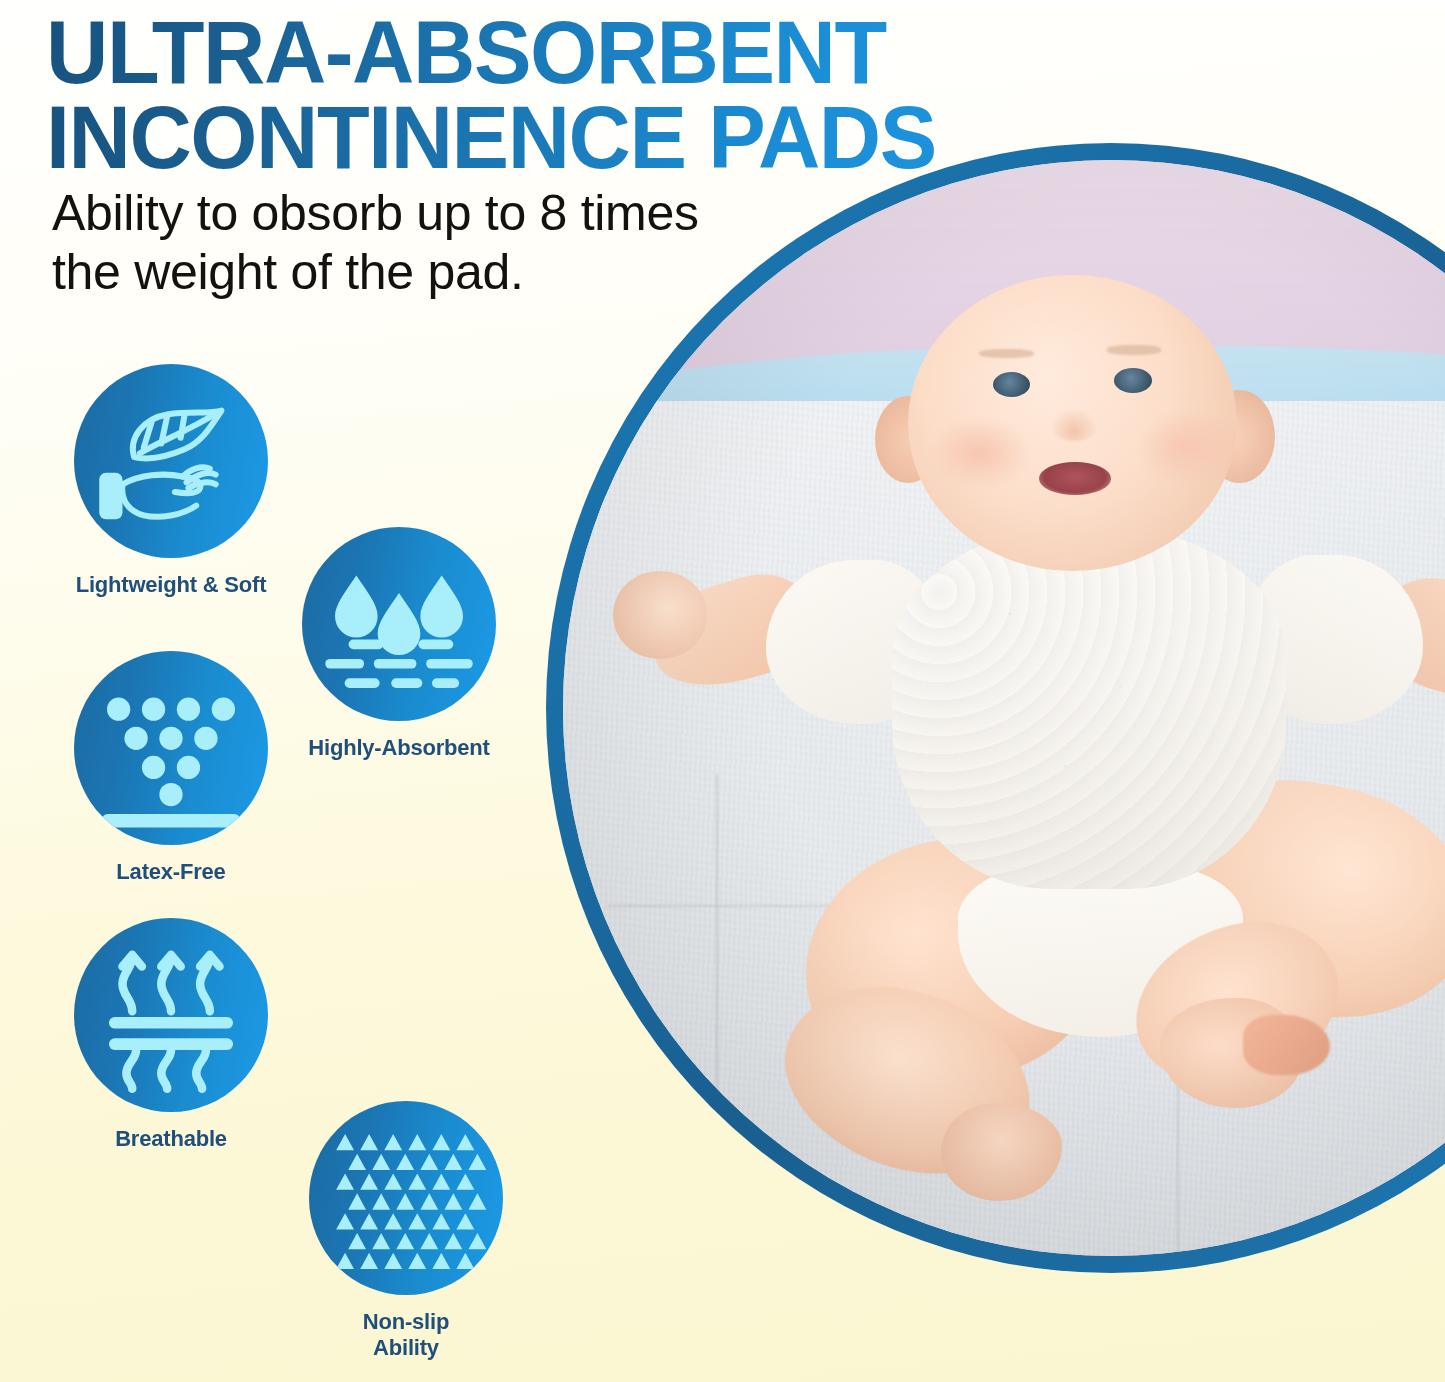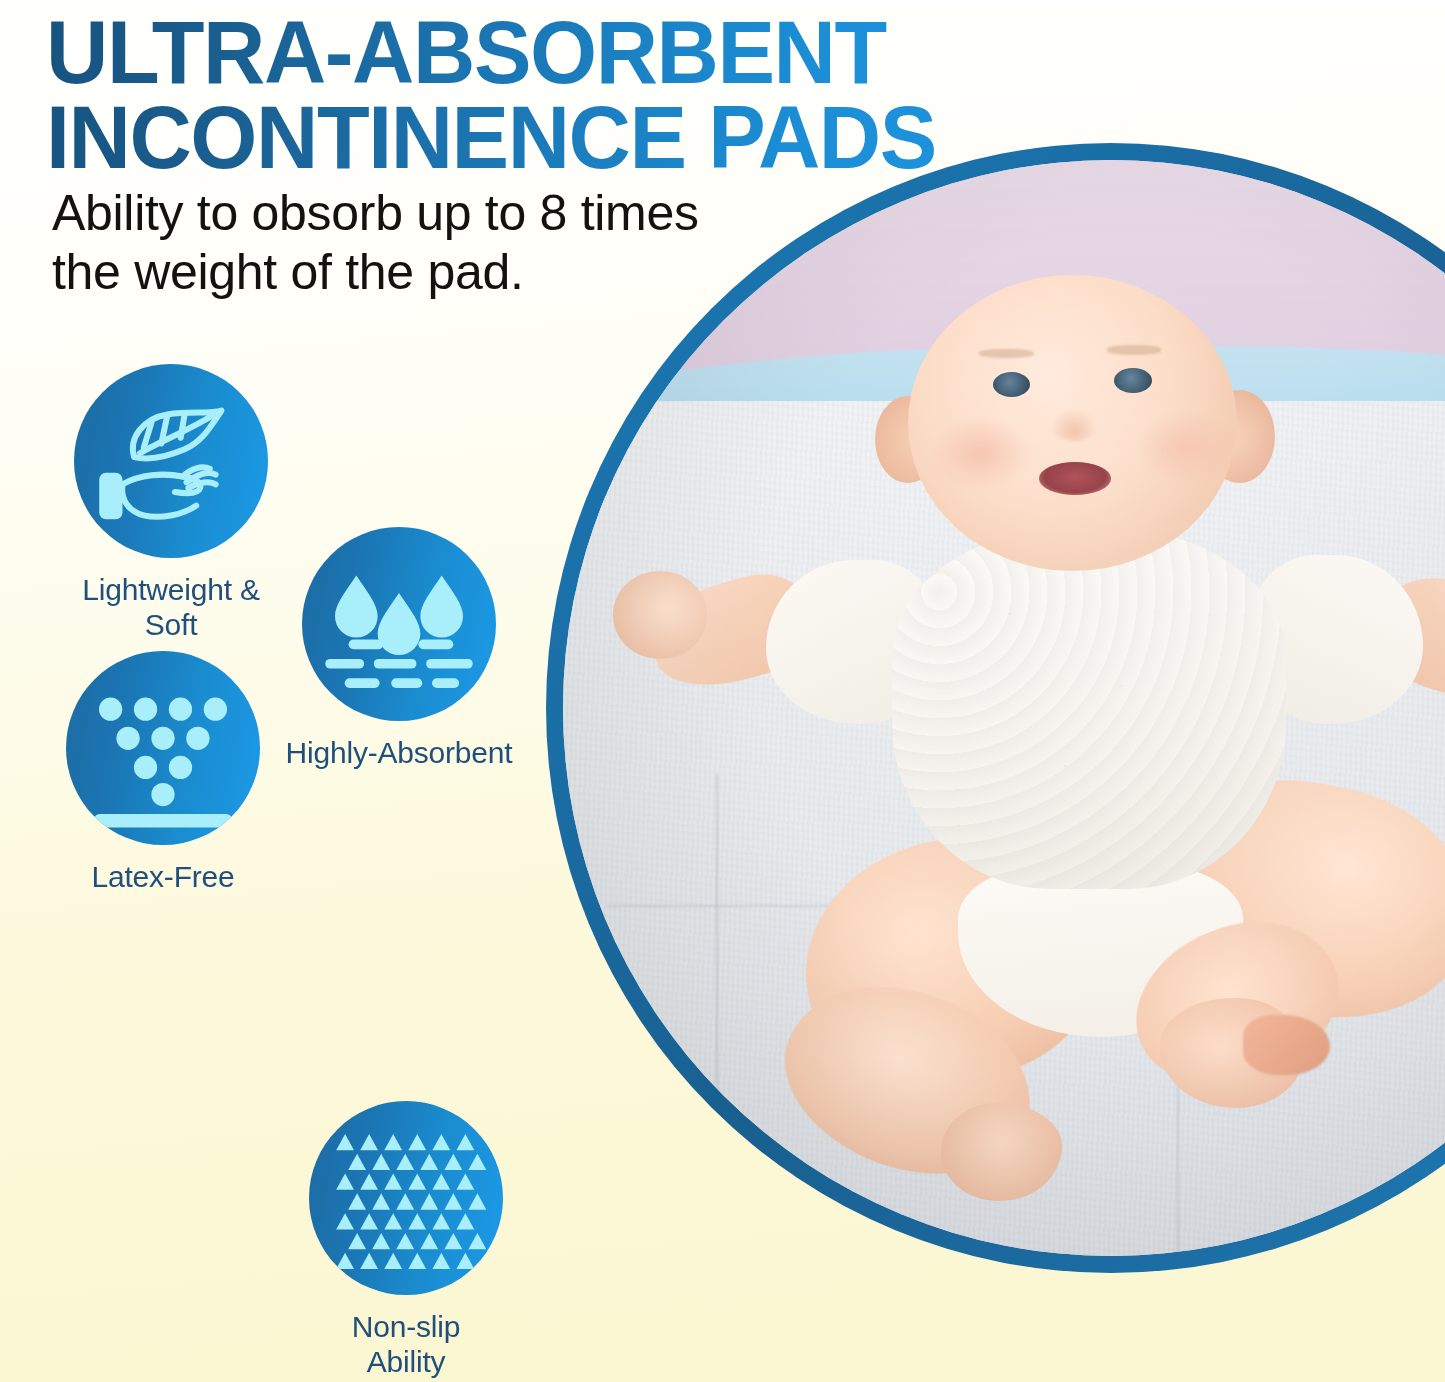--- a/index.html
+++ b/index.html
@@ -61,32 +61,32 @@
     width:194px; height:194px;
     border-radius:50%;
     background:linear-gradient(100deg,
         #1c6ba2 0%, #1b76b4 30%, #1a8ccf 62%, #1c9ae8 100%);
     position:relative;
     margin:0 auto;
     overflow:hidden;
   }
   .flabel {
     margin-top:14px;
-    font-size:30px;
-    font-weight:normal;
+    font-size:22px;
+    font-weight:bold;
     color:#1f4f7a;
     letter-spacing:-0.2px;
     line-height:1.18;
     white-space:pre-line;
   }
 
   
   .f-lightweight { left:52px;  top:358px;  width:238px; }
   .f-absorbent   { left:280px; top:521px;  width:238px; }
-  .f-latex       { left:44px;  top:645px;  width:238px; }
+  .f-latex       { left:52px;  top:645px;  width:238px; }
   .f-disposable  { left:287px; top:810px;  width:238px; }
   .f-breathable  { left:52px;  top:912px;  width:238px; }
   .f-nonslip     { left:287px; top:1095px; width:238px; }
 
   .fsvg { position:absolute; inset:0; width:100%; height:100%; }
 
   
   .photo-wrap {
     position:absolute;
     left:546px; top:137px;
@@ -357,20 +357,42 @@
             <circle cx="59" cy="60" r="6"></circle>
           <circle cx="50" cy="74" r="6"></circle>
           <rect x="14" y="84" width="72" height="7" rx="3.5"></rect>
         </g>
       </svg>
     </div>
     <div class="flabel">Latex-Free</div>
   </div>
 
 
+  <div class="feature f-breathable">
+    <div class="fcircle">
+      <svg class="fsvg" viewBox="0 0 100 100">
+        <g fill="none" stroke="#a9eefb" stroke-width="4.4" stroke-linecap="round" stroke-linejoin="round">
+          <path d="M30 48 C30 42 25 40 25 34 C25 28 30 26 30 20"></path>
+          <path d="M50 48 C50 42 45 40 45 34 C45 28 50 26 50 20"></path>
+          <path d="M70 48 C70 42 65 40 65 34 C65 28 70 26 70 20"></path>
+          <path d="M25 25 L30 19 L35 25"></path>
+          <path d="M45 25 L50 19 L55 25"></path>
+          <path d="M65 25 L70 19 L75 25"></path>
+          <path d="M32 68 C32 73 27 75 27 80 C27 84 30 85 30 88"></path>
+          <path d="M50 68 C50 73 45 75 45 80 C45 84 48 85 48 88"></path>
+          <path d="M68 68 C68 73 63 75 63 80 C63 84 66 85 66 88"></path>
+        </g>
+        <g fill="#a9eefb">
+          <rect x="18" y="51" width="64" height="6" rx="3"></rect>
+          <rect x="18" y="62" width="64" height="6" rx="3"></rect>
+        </g>
+      </svg>
+    </div>
+    <div class="flabel">Breathable</div>
+  </div>
 
   <div class="feature f-nonslip">
     <div class="fcircle">
       <svg class="fsvg" viewBox="0 0 100 100">
         <g fill="#a9eefb" id="tri-grid">
             <path d="M14 25.4 L18.6 17 L23.2 25.4 Z"></path>
             <path d="M26.4 25.4 L31 17 L35.599999999999994 25.4 Z"></path>
             <path d="M38.8 25.4 L43.4 17 L48 25.4 Z"></path>
             <path d="M51.2 25.4 L55.800000000000004 17 L60.400000000000006 25.4 Z"></path>
             <path d="M63.6 25.4 L68.2 17 L72.8 25.4 Z"></path>

